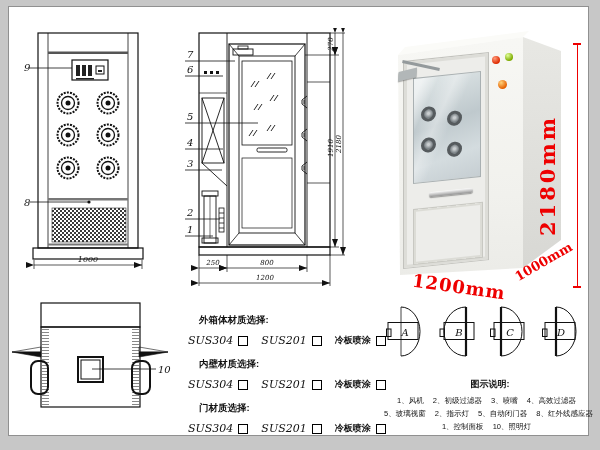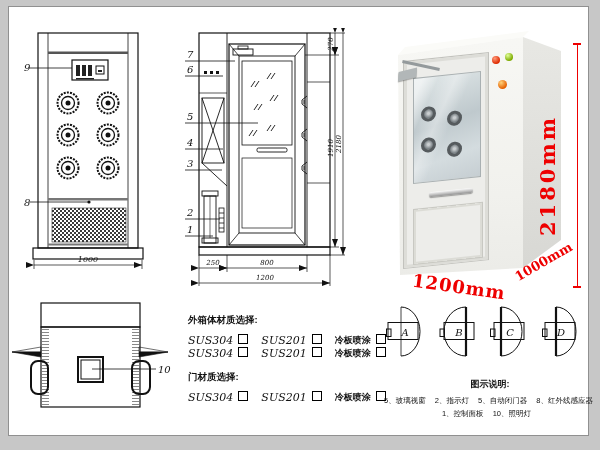--- a/index.html
+++ b/index.html
@@ -58,24 +58,24 @@
   .red-dim{color:#ee0000;font-family:"DejaVu Serif",serif;font-weight:bold;}
   .dim-height{left:147px;top:52px;height:212px;writing-mode:vertical-rl;
       transform:rotate(180deg);font-size:21px;letter-spacing:3px;text-align:center;}
   .dim-width{left:14px;top:250px;width:118px;font-size:18px;letter-spacing:1px;
       transform:rotate(8deg);transform-origin:left top;text-align:center;}
   .dim-depth{left:128px;top:252px;width:80px;font-size:13px;
       transform:rotate(-30deg);transform-origin:left center;}
 
   
   .materials{position:absolute;left:188px;top:314px;width:198px;}
-  .mat-title{font-size:9.5px;font-weight:bold;color:#111;margin:11px 0 7px 0;}
+  .mat-title{font-size:9.5px;font-weight:bold;color:#111;margin:11px 0 7px 11px;}
   .mat-title.first{margin-top:0;}
   .mat-row{display:flex;align-items:center;gap:13px;}
-  .mat-opt{display:flex;align-items:flex-start;}
+  .mat-opt{display:flex;align-items:center;}
   .mat-label{font-family:"DejaVu Serif",serif;font-style:italic;font-size:11px;color:#111;}
   .mat-label.cn{font-style:normal;font-family:Liberation Mono, monospace;font-size:9px;font-weight:bold;}
   .cb{width:8px;height:8px;border:1.2px solid #000;display:inline-block;margin-left:5px;background:#fff;}
 
   
   .door-opts{position:absolute;left:386px;top:304px;width:212px;display:flex;gap:10px;}
   .door-opts svg{flex:0 0 auto;}
   .opt-letter{font-family:"DejaVu Serif",serif;font-style:italic;font-size:10px;}
 
   
@@ -346,20 +346,21 @@
       </span>
     <span class="mat-opt">
         <span class="mat-label">SUS201</span>
         <span class="cb"></span>
       </span>
     <span class="mat-opt">
         <span class="mat-label cn">冷板喷涂</span>
         <span class="cb"></span>
       </span>
   </div>
+  <div class="mat-title">内壁材质选择:</div>
   <div class="mat-row">
     <span class="mat-opt">
         <span class="mat-label">SUS304</span>
         <span class="cb"></span>
       </span>
     <span class="mat-opt">
         <span class="mat-label">SUS201</span>
         <span class="cb"></span>
       </span>
     <span class="mat-opt">
@@ -411,20 +412,26 @@
     <rect x="0.5" y="25" width="4.5" height="7.5" fill="none" stroke="#111" stroke-width="1"></rect>
     <line x1="14" y1="3" x2="14" y2="52" stroke="#111" stroke-width="2.2"></line>
     <path d="M14,3 A20,24.5 0 0 1 14,52" fill="none" stroke="#111" stroke-width="1"></path>
     <text class="opt-letter" x="19" y="31.5" text-anchor="middle">D</text>
   </svg>
 </div>
 
 <div class="legend">
   <div class="lg-title">图示说明:</div>
   <div class="lg-line">
+    <span class="lg-item">1、风机</span>
+    <span class="lg-item">2、初级过滤器</span>
+    <span class="lg-item">3、喷嘴</span>
+    <span class="lg-item">4、高效过滤器</span>
+  </div>
+  <div class="lg-line">
     <span class="lg-item">5、玻璃视窗</span>
     <span class="lg-item">2、指示灯</span>
     <span class="lg-item">5、自动闭门器</span>
     <span class="lg-item">8、红外线感应器</span>
   </div>
   <div class="lg-line">
     <span class="lg-item">1、控制面板</span>
     <span class="lg-item">10、照明灯</span>
   </div>
 </div>

